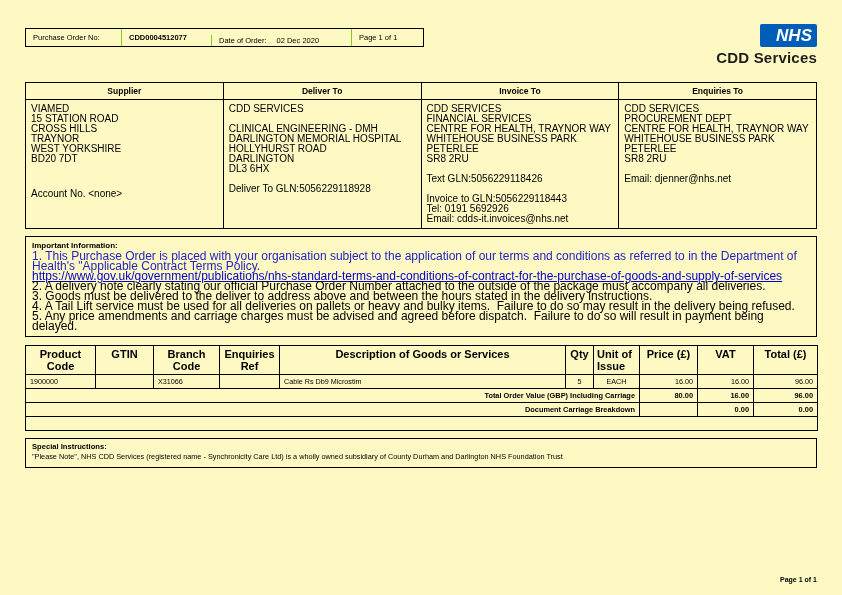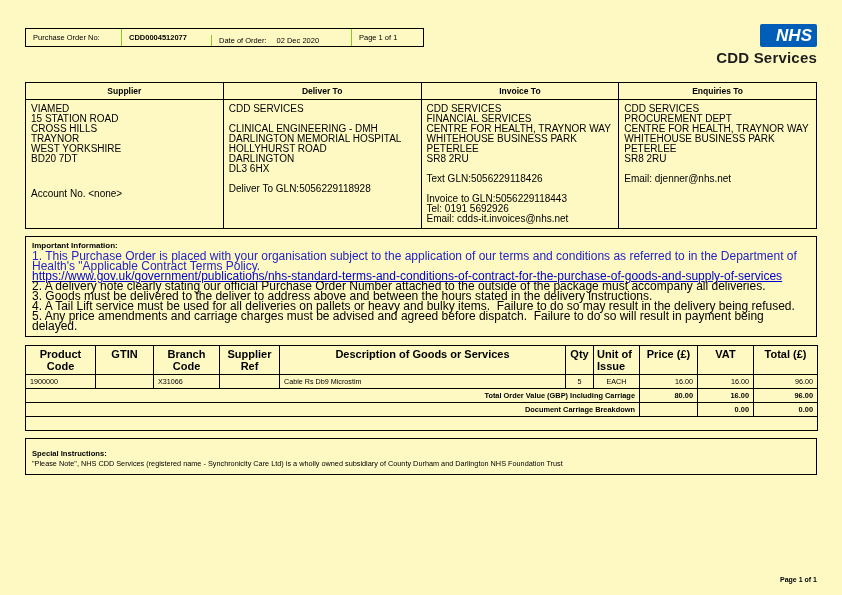--- a/index.html
+++ b/index.html
@@ -51,21 +51,21 @@
   .items-table th {
     border:1px solid #000; font-size:11px; padding:2px 3px; text-align:center; vertical-align:top;
   }
   .items-table th.ta-l { text-align:left;margin-top:36px; }
   .items-table td { border:1px solid #000; padding:2px 4px; height:13px; }
   .ta-l { text-align:left; } .ta-c { text-align:center; } .ta-r { text-align:right; }
   .total-row td { font-weight:bold; font-size:7.4px; }
   .empty-row td { height:12px; }
 
   
-  .special-box { border:1px solid #000; margin-top:7px; padding:10px 6px 5px; }
+  .special-box { border:1px solid #000; margin-top:7px; padding:3px 6px 5px; }
   .special-heading { font-size:7.6px; line-height:10px; }
   .special-text { font-size:7.3px; line-height:10px; }
 
   .page-footer { position:absolute; right:25px; bottom:12px; font-size:7px; }
 </style>
 </head>
 <body>
 
 <div class="page">
 
@@ -173,21 +173,21 @@
         <col style="width:46px">
         <col style="width:58px">
       <col style="width:56px">
         <col style="width:64px">
     </colgroup>
     <tbody>
         <tr>
       <th>Product Code</th>
       <th>GTIN</th>
       <th>Branch Code</th>
-      <th>Supplier Ref</th>
+      <th>Enquiries Ref</th>
       <th>Description of Goods or Services</th>
       <th>Qty</th>
       <th class="ta-l">Unit of Issue</th>
       <th>Price (£)</th>
       <th>VAT</th>
       <th>Total (£)</th>
     </tr>
     <tr>
       <td class="ta-l">1900000</td>
       <td class="ta-l"></td>

